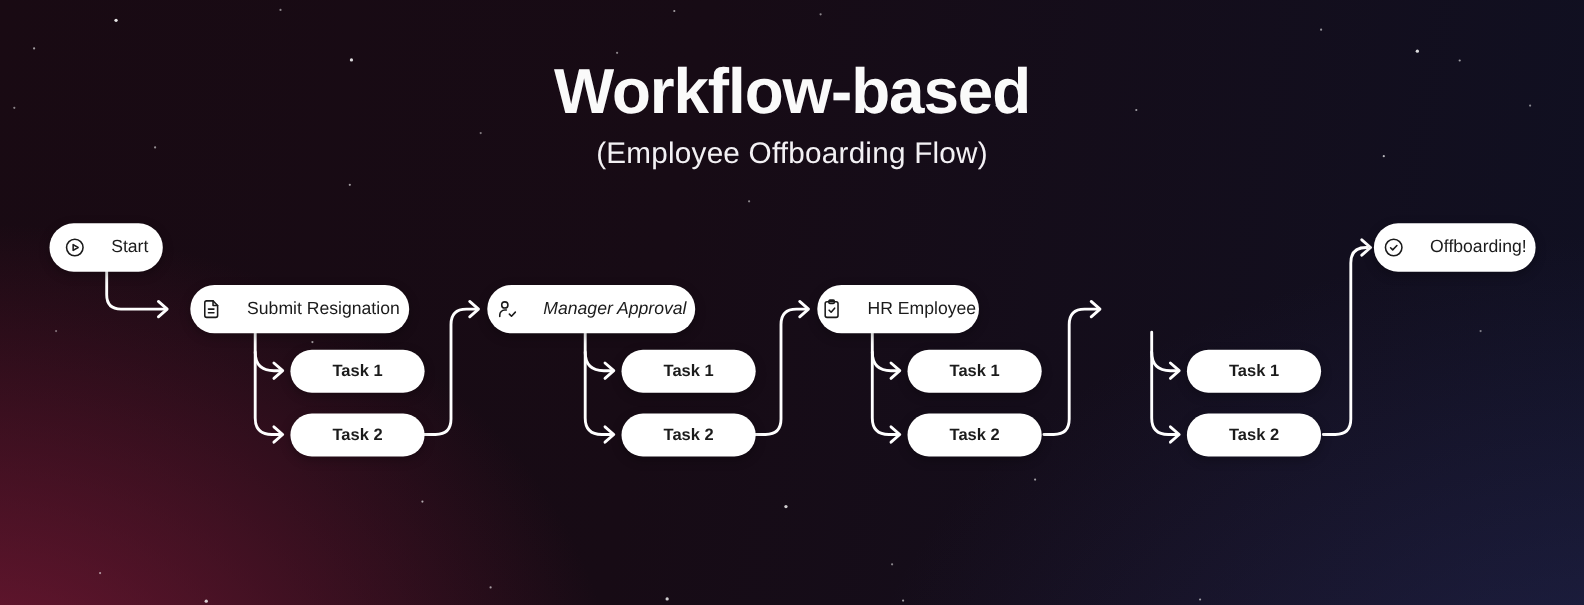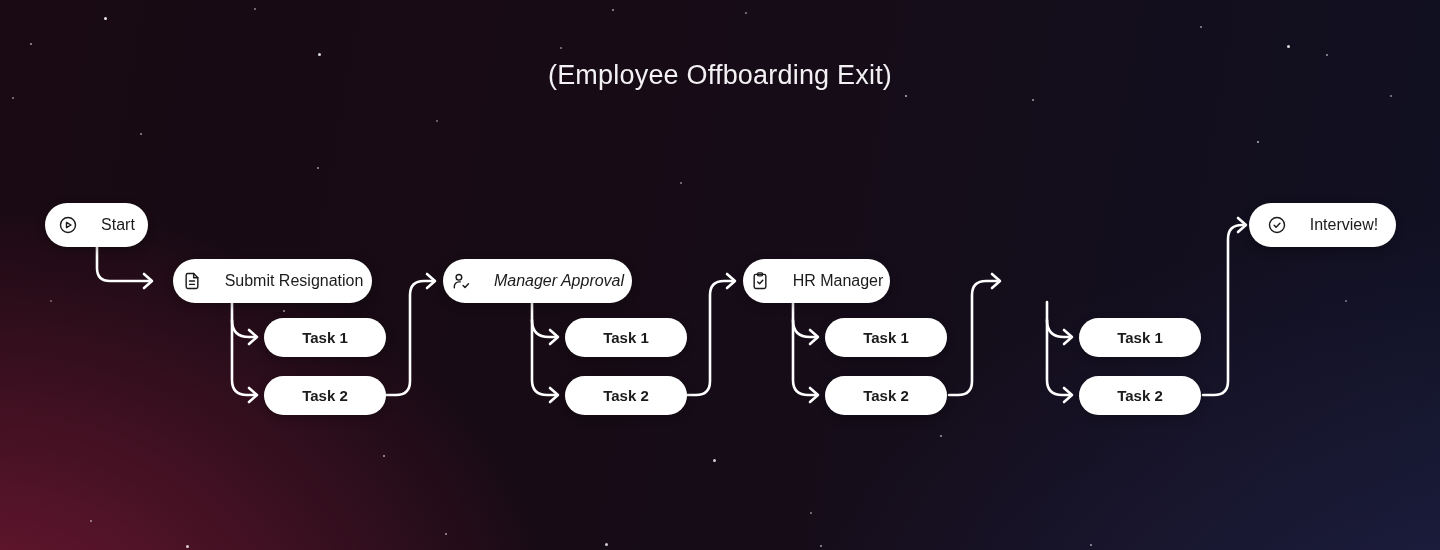--- a/index.html
+++ b/index.html
@@ -66,21 +66,22 @@
       <div class="star" style="left: 445px; top: 533px; width: 2px; height: 2px; opacity: 0.6;"></div>
       <div class="star" style="left: 605px; top: 543px; width: 3px; height: 3px; opacity: 0.8;"></div>
       <div class="star" style="left: 820px; top: 545px; width: 2px; height: 2px; opacity: 0.6;"></div>
       <div class="star" style="left: 186px; top: 545px; width: 3px; height: 3px; opacity: 0.8;"></div>
       <div class="star" style="left: 1090px; top: 544px; width: 2px; height: 2px; opacity: 0.6;"></div>
       <div class="star" style="left: 1345px; top: 300px; width: 2px; height: 2px; opacity: 0.45;"></div>
       <div class="star" style="left: 50px; top: 300px; width: 2px; height: 2px; opacity: 0.4;"></div>
     </div>
 
   <div class="titles">
-    <div class="subtitle">(Employee Offboarding Exit)</div>
+    <div class="title">Workflow-based</div>
+    <div class="subtitle">(Employee Offboarding Flow)</div>
   </div>
 
   <svg class="wires" viewBox="0 0 1440 550">
 
     <path d="M 97 246 L 97 268 Q 97 281 110 281 L 151 281"></path>
     <path d="M 144 274 L 152 281 L 144 288"></path>
 
     <path d="M 232 302 L 232 380 Q 232 395 247 395 L 255 395"></path>
     <path d="M 249 388 L 257 395 L 249 402"></path>
     <path d="M 232 320 Q 232 337 249 337 L 255 337"></path>
@@ -159,21 +160,21 @@
   </div>
 
   <div class="node node-main" style="left:743px; top:259px; width:147px;">
     <span class="nicon">
       <svg viewBox="0 0 24 24">
           <rect x="5" y="4" width="14" height="17" rx="2"></rect>
           <rect x="9" y="2.2" width="6" height="3.6" rx="1.2"></rect>
           <path d="M9.3 13.2 l2.2 2.2 L 15.3 11"></path>
         </svg>
     </span>
-    <span>HR Manager</span>
+    <span>HR Employee</span>
   </div>
   <div class="node node-task" style="left:825px; top:318px; width:122px;">
     <span>Task 1</span>
   </div>
   <div class="node node-task" style="left:825px; top:376px; width:122px;">
     <span>Task 2</span>
   </div>
 
   <div class="node node-task" style="left:1079px; top:318px; width:122px;">
     <span>Task 1</span>
@@ -182,15 +183,15 @@
     <span>Task 2</span>
   </div>
 
   <div class="node node-main" style="left:1249px; top:203px; width:147px;">
     <span class="nicon">
       <svg viewBox="0 0 24 24">
           <circle cx="12" cy="12" r="9"></circle>
           <path d="M8.6 12.3 l2.3 2.3 L 15.5 9.8"></path>
         </svg>
     </span>
-    <span>Interview!</span>
+    <span>Offboarding!</span>
   </div>
 </div>
 
 </body></html>

